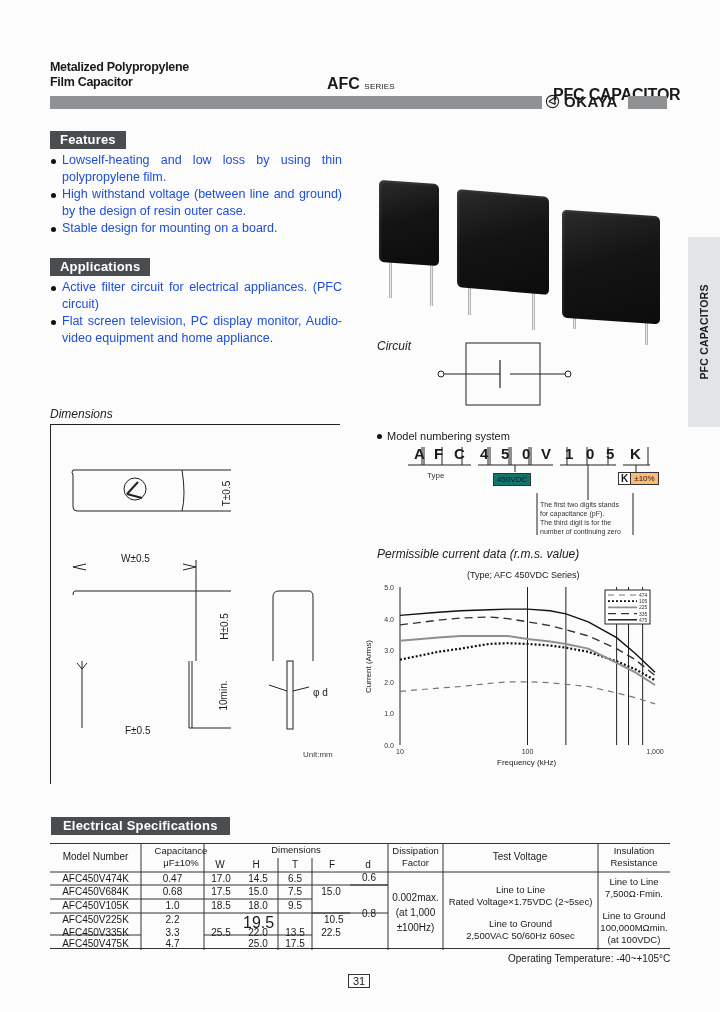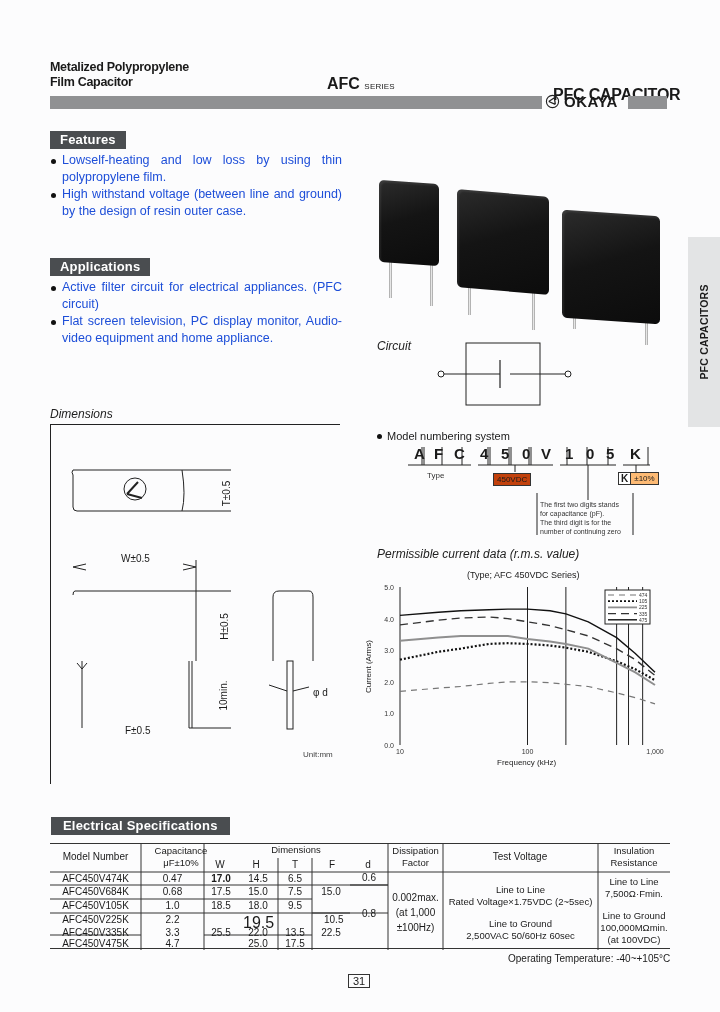--- a/index.html
+++ b/index.html
@@ -27,21 +27,21 @@
 
   .italic-label { font-style: italic; font-size: 12px; color: #222; }
 
   
   .cap { background: linear-gradient(160deg, #2c2c2c 0%, #141414 45%, #0c0c0c 100%); border-radius: 5px; box-shadow: inset 2px 2px 2px rgba(255,255,255,0.08); }
   .lead { background: linear-gradient(90deg, #9a9a9a, #e6e6e6, #9a9a9a); width: 3px; }
 
   
   .mn-char { font-weight: bold; font-size: 15px; text-align: center; }
   .mn-small { font-size: 8px; color: #333; }
-  .box-small { border: 1px solid #333; font-size: 8px; padding: 1px 3px; background: #c2410c; }
+  .box-small { border: 1px solid #333; font-size: 8px; padding: 1px 3px; background: #0f766e; }
 
   .footer-page { border: 1px solid #333; font-size: 11px; padding: 0 4px; }
 </style>
 </head>
 <body>
 
 <div class="abs hdr-sub" style="left:50px; top:60px;">
   <div>Metalized Polypropylene</div>
   <div>Film Capacitor</div>
 </div>
@@ -61,20 +61,21 @@
 <div class="abs hdr-bar" style="left:628px; top:96px; width:39px;"></div>
 
 <div class="abs side-tab" style="left:688px; top:237px;">
   <span>PFC CAPACITORS</span>
 </div>
 
 <div class="abs tag" style="left:50px; top:131px;">Features</div>
 <ul class="abs bullets" style="left:50px; top:152px; width:292px;">
   <li>Lowself-heating and low loss by using thin polypropylene film.</li>
   <li>High withstand voltage (between line and ground) by the design of resin outer case.</li>
+  <li>Stable design for mounting on a board.</li>
 </ul>
 
 <div class="abs tag" style="left:50px; top:258px;">Applications</div>
 <ul class="abs bullets" style="left:50px; top:279px; width:292px;">
   <li>Active filter circuit for electrical appliances. (PFC circuit)</li>
   <li>Flat screen television, PC display monitor, Audio-video equipment and home appliance.</li>
 </ul>
 
 <div class="abs" style="left:375px; top:180px; width:300px; height:150px;">
 
@@ -283,21 +284,21 @@
   </div>
   <div class="abs" style="left:393px; top:7px; width:154px; text-align:center; font-size:10px;">Test Voltage</div>
   <div class="abs" style="left:548px; top:1px; width:72px; text-align:center; font-size:9.5px; line-height:12px;">
     <div>Insulation</div>
     <div>Resistance</div>
   </div>
 
   <div id="spec-rows">
       <div class="abs" style="left: 0px; top: 29px; width: 91px; text-align: center; font-size: 10px;">AFC450V474K</div>
       <div class="abs" style="left: 91px; top: 29px; width: 63px; text-align: center; font-size: 10px;">0.47</div>
-      <div class="abs" style="left: 156px; top: 29px; width: 30px; text-align: center; font-size: 10px; font-weight: bold;">17.0</div>
+      <div class="abs" style="left: 156px; top: 29px; width: 30px; text-align: center; font-size: 10px;">17.0</div>
       <div class="abs" style="left: 193px; top: 29px; width: 30px; text-align: center; font-size: 10px;">14.5</div>
       <div class="abs" style="left: 230px; top: 29px; width: 30px; text-align: center; font-size: 10px;">6.5</div>
       <div class="abs" style="left: 0px; top: 42px; width: 91px; text-align: center; font-size: 10px;">AFC450V684K</div>
       <div class="abs" style="left: 91px; top: 42px; width: 63px; text-align: center; font-size: 10px;">0.68</div>
       <div class="abs" style="left: 156px; top: 42px; width: 30px; text-align: center; font-size: 10px;">17.5</div>
       <div class="abs" style="left: 193px; top: 42px; width: 30px; text-align: center; font-size: 10px;">15.0</div>
       <div class="abs" style="left: 230px; top: 42px; width: 30px; text-align: center; font-size: 10px;">7.5</div>
       <div class="abs" style="left: 0px; top: 56px; width: 91px; text-align: center; font-size: 10px;">AFC450V105K</div>
       <div class="abs" style="left: 91px; top: 56px; width: 63px; text-align: center; font-size: 10px;">1.0</div>
       <div class="abs" style="left: 156px; top: 56px; width: 30px; text-align: center; font-size: 10px;">18.5</div>

